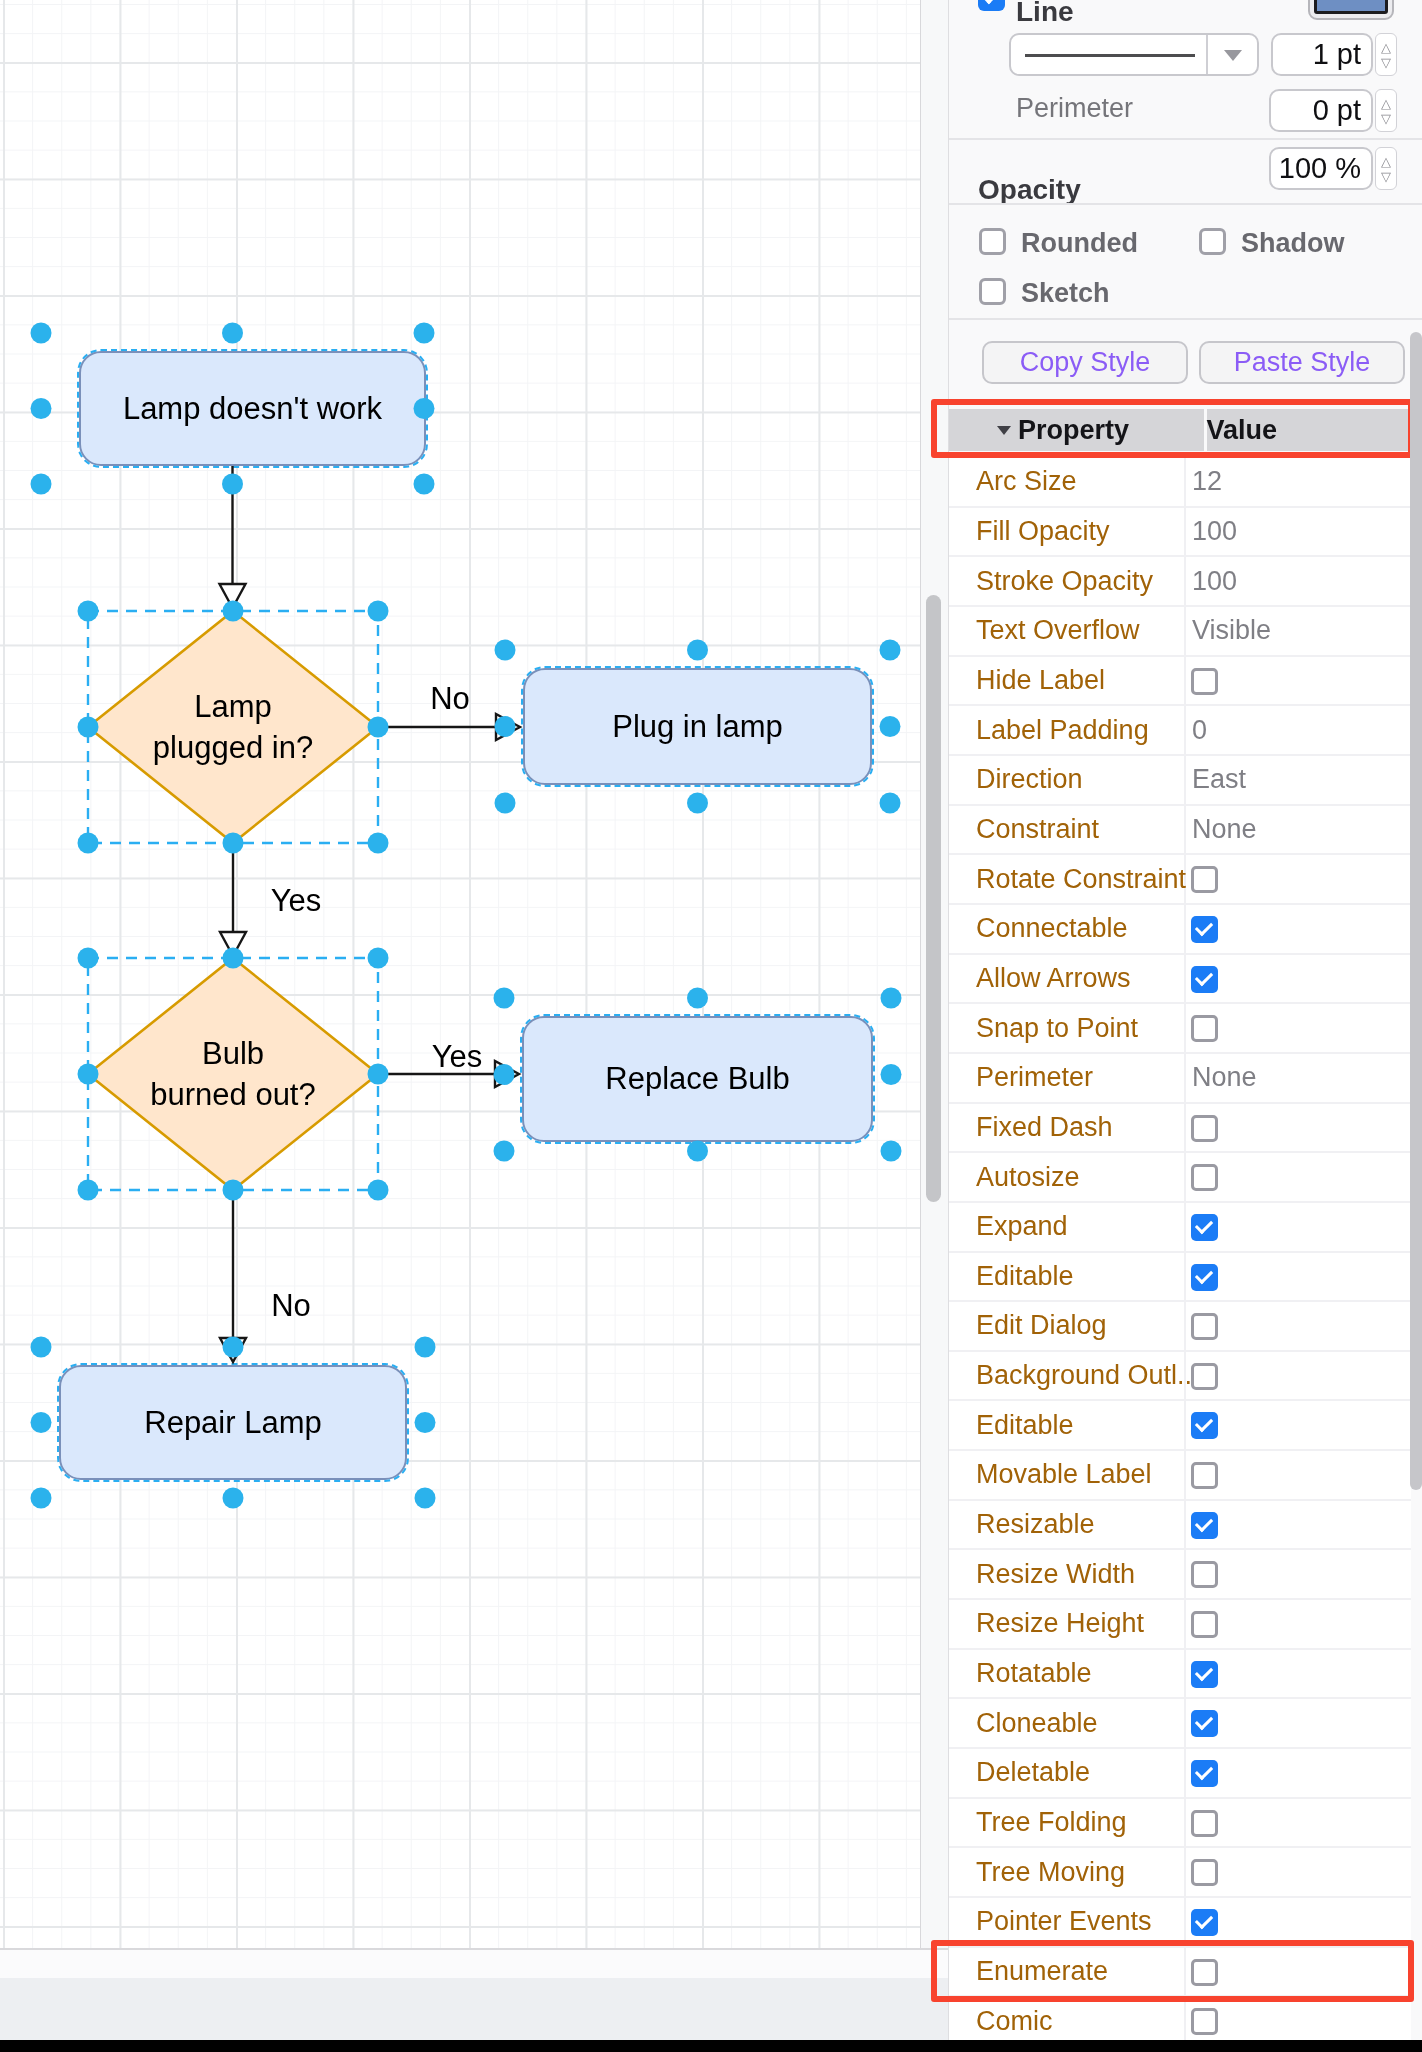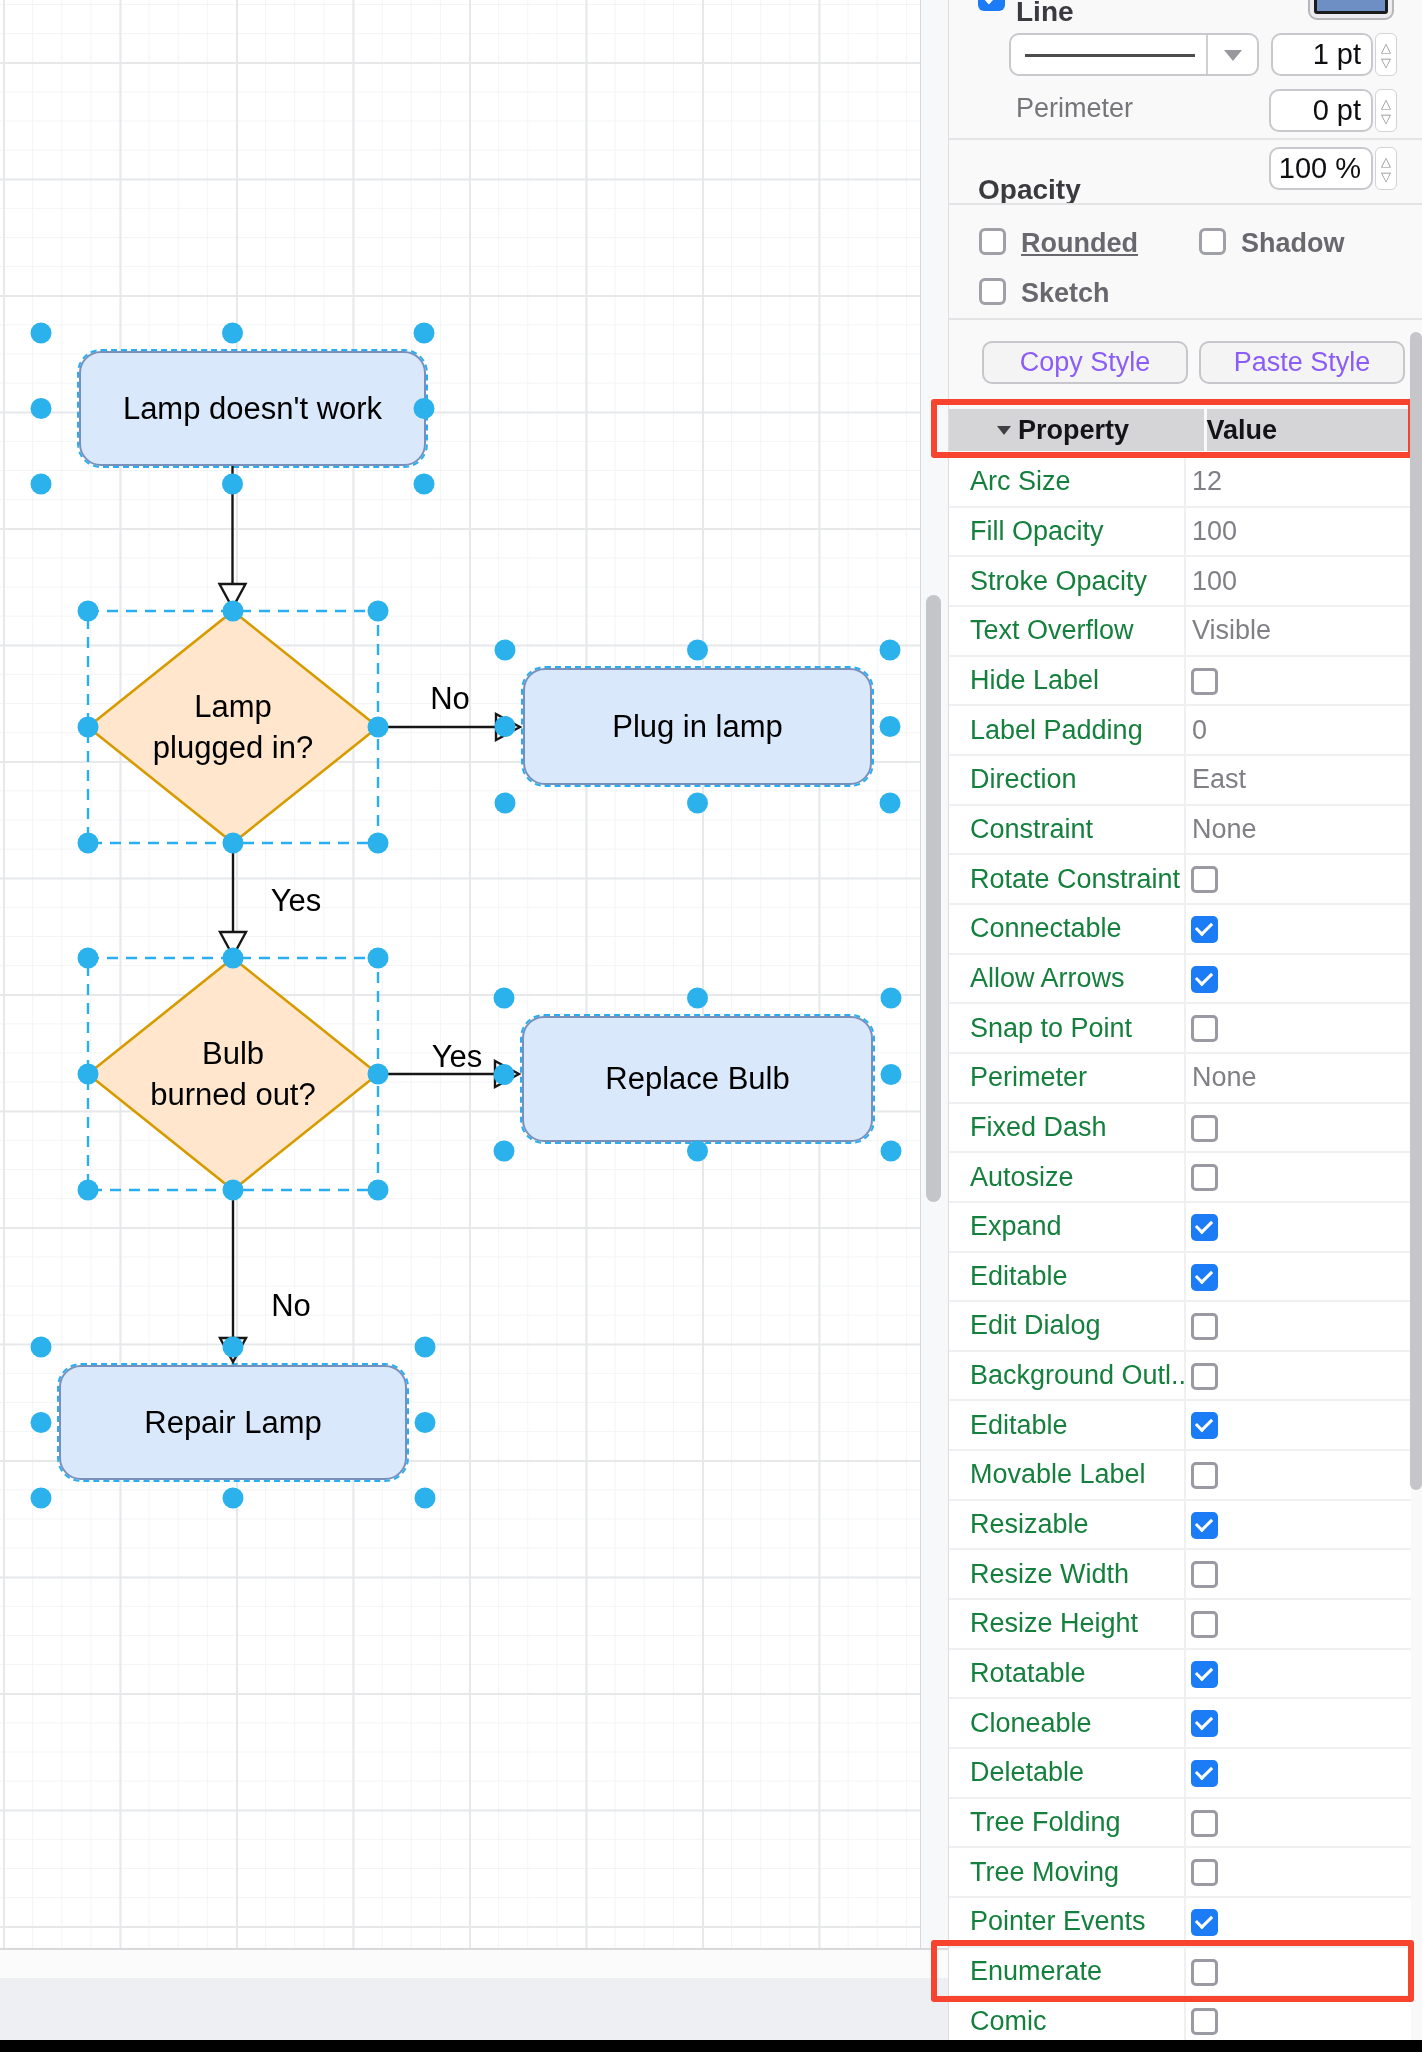--- a/index.html
+++ b/index.html
@@ -73,21 +73,21 @@
   #prop-header{position:absolute;left:0px;top:409px;width:462px;height:42px;display:flex;gap:3px;}
   .hcell{background:#d5d5d8;display:flex;align-items:center;font-weight:bold;font-size:27px;color:#141418;}
   #hcell-prop{width:235px;padding-left:40px;}
   #hcell-val{width:224px;padding-left:0;}
   #hdr-caret{width:0;height:0;border-left:7px solid transparent;border-right:7px solid transparent;
              border-top:9px solid #404046;margin:0 7px 0 8px;}
   #prop-rows{position:absolute;left:0;top:458px;width:462px;}
   .prow{position:relative;height:49.66px;background:#fff;border-bottom:2px solid #f0f0f3;
         box-sizing:border-box;display:flex;align-items:center;}
   .prow::before{content:"";position:absolute;left:235px;top:0;bottom:0;border-left:2px solid #f0f0f3;}
-  .plabel{position:absolute;left:21px;color:#15803d;font-size:27px;white-space:nowrap;
+  .plabel{position:absolute;left:27px;color:#a16207;font-size:27px;white-space:nowrap;
           max-width:215px;overflow:hidden;}
   .pvalue{position:absolute;left:243px;color:#7f7f85;font-size:27px;}
   .prowcb{position:absolute;left:242px;top:11px;width:27px;height:27px;border:3.5px solid #9a9aa2;
           border-radius:5px;background:#fff;box-sizing:border-box;}
   .prowcb.checked{background:#1b7cf6;border:none;}
   .prowcb.checked::after{content:"";position:absolute;left:5px;top:6px;width:13px;height:7px;
           border-left:3.5px solid #fff;border-bottom:3.5px solid #fff;transform:rotate(-45deg);}
 
   .redbox{position:absolute;border:6px solid #f8432e;border-radius:3px;z-index:40;box-sizing:border-box;}
   #redbox-header{left:931px;top:399px;width:483px;height:59px;}
@@ -230,21 +230,21 @@
     <div class="blabel" style="left:29px;top:158px;">Opacity</div>
     <div class="pt-input" style="left:320px;top:147px;width:104px;height:43px;">100 %</div>
     <div class="stepper" style="left:426px;top:147px;height:43px;">
         <span>△</span>
         <span>▽</span>
       </div>
 
     <div class="divider" style="top:203px;"></div>
 
     <div class="cb" style="left:30px;top:228px;"></div>
-    <div class="cblabel" style="left:72px;top:228px;text-decoration:underline;">Rounded</div>
+    <div class="cblabel" style="left:72px;top:228px;">Rounded</div>
     <div class="cb" style="left:250px;top:228px;"></div>
     <div class="cblabel" style="left:292px;top:228px;">Shadow</div>
     <div class="cb" style="left:30px;top:278px;"></div>
     <div class="cblabel" style="left:72px;top:278px;">Sketch</div>
 
     <div class="divider" style="top:318px;"></div>
 
     <div class="stylebtn" style="left:33px;top:341px;width:206px;">Copy Style</div>
     <div class="stylebtn" style="left:250px;top:341px;width:206px;">Paste Style</div>
 

